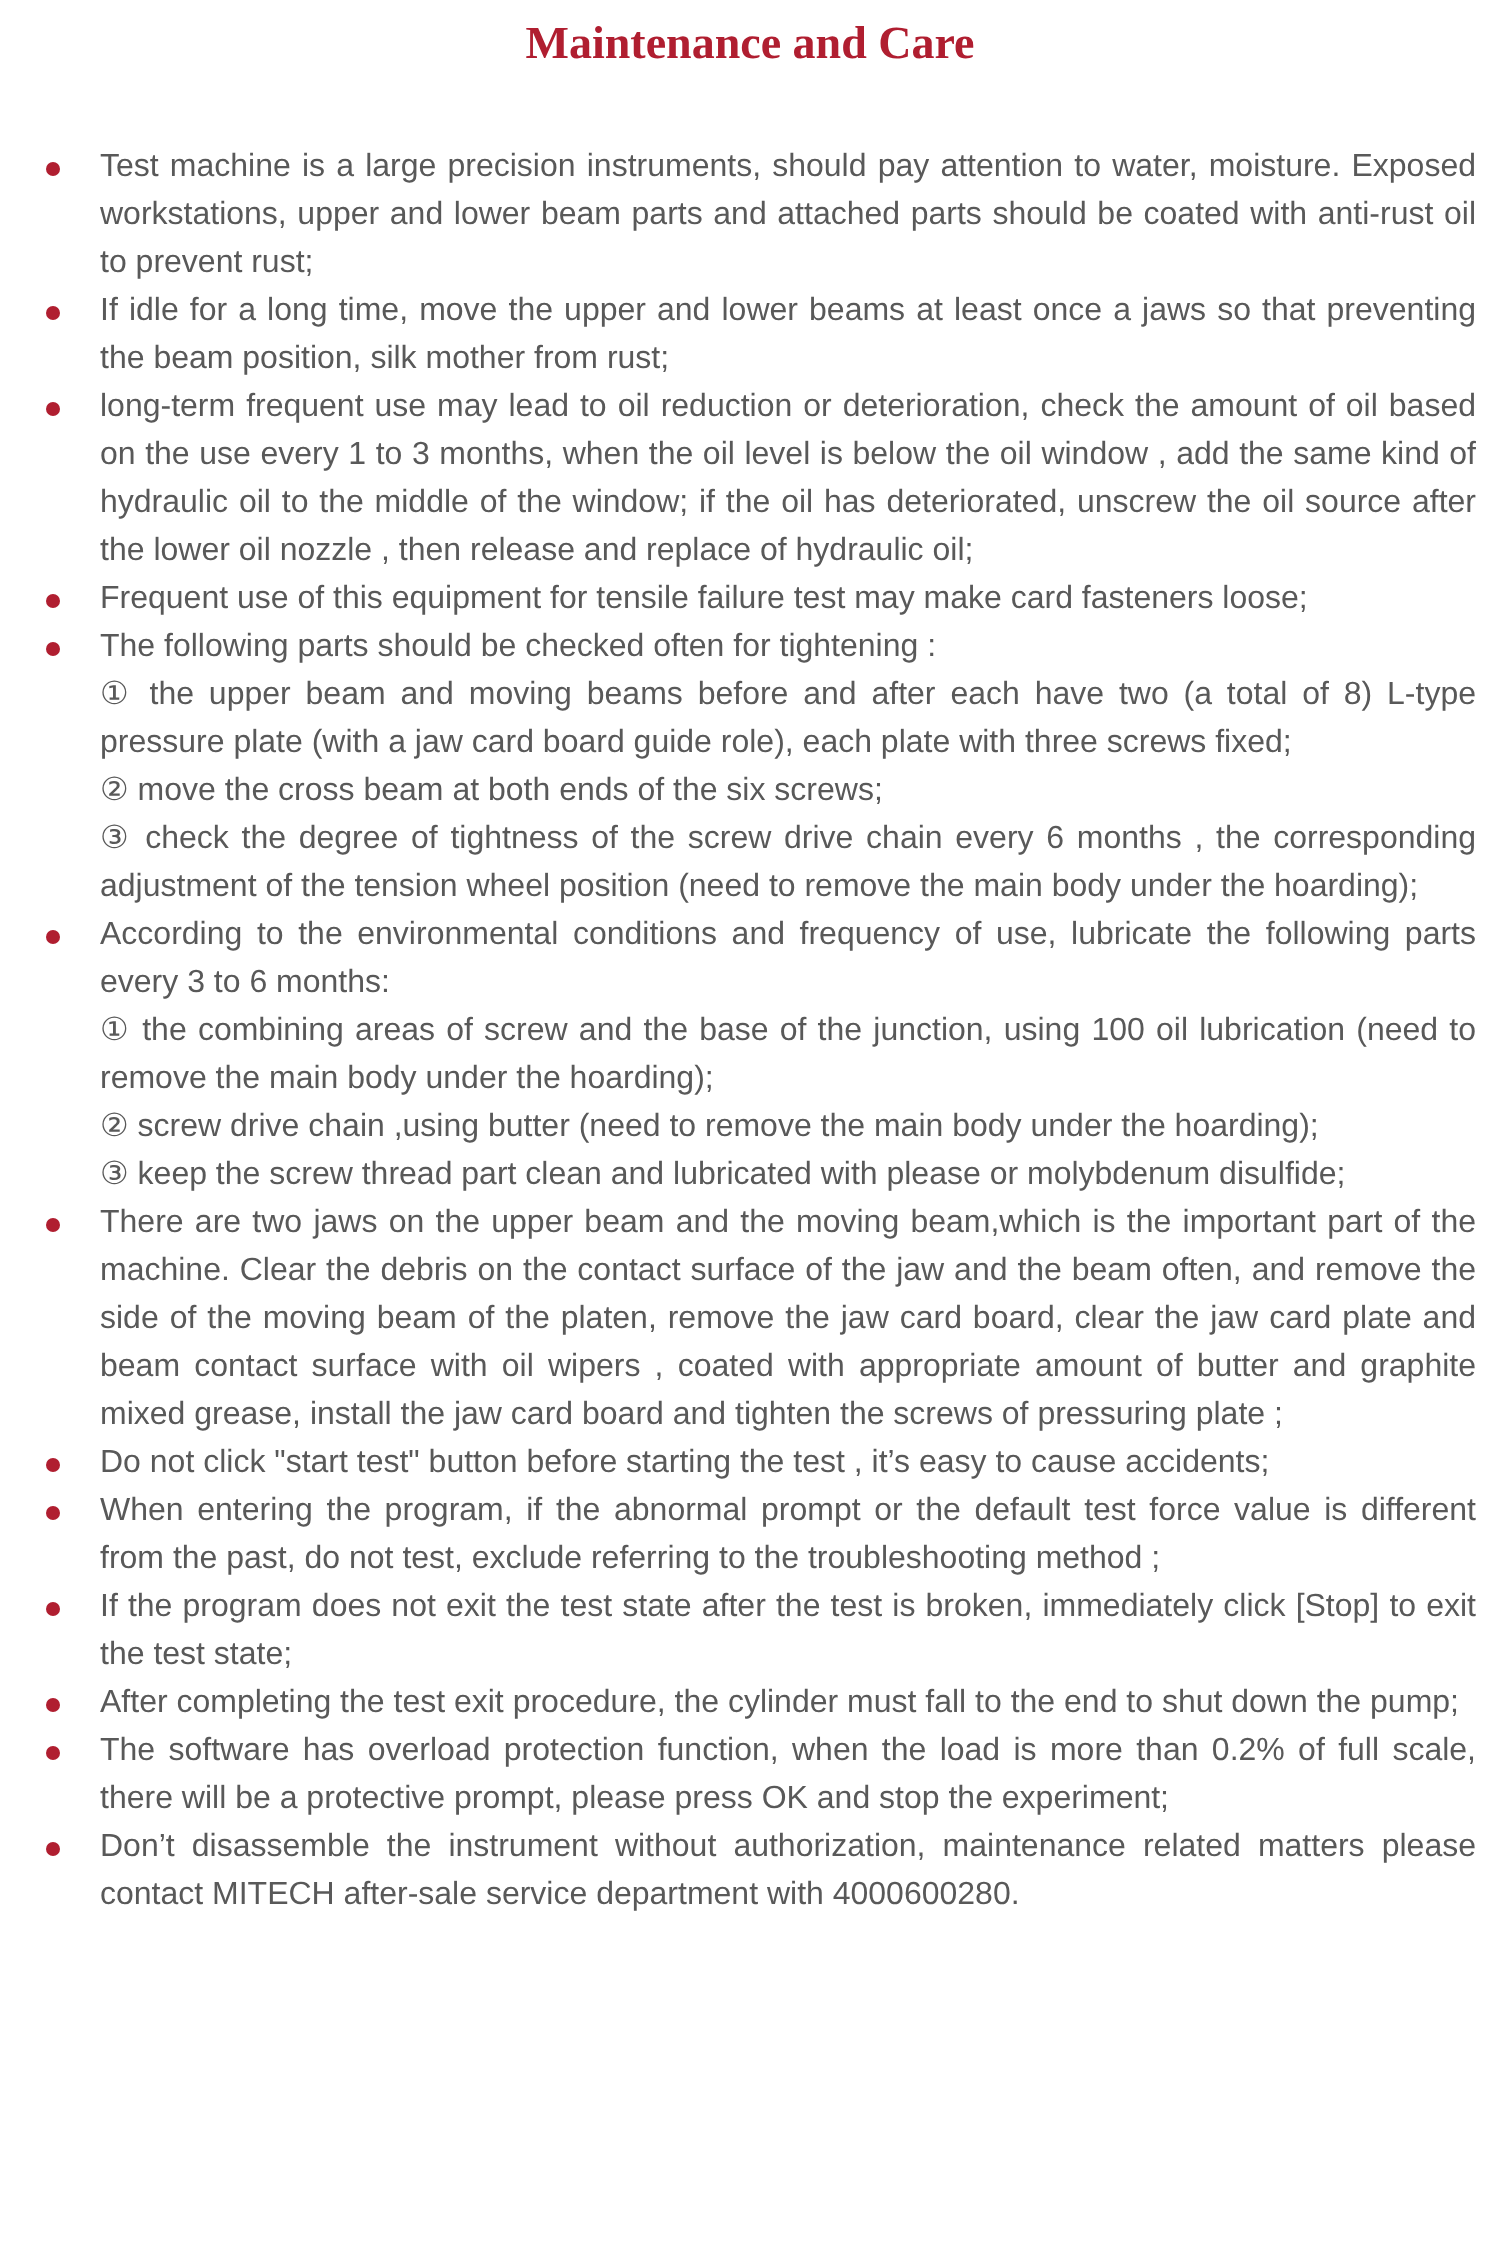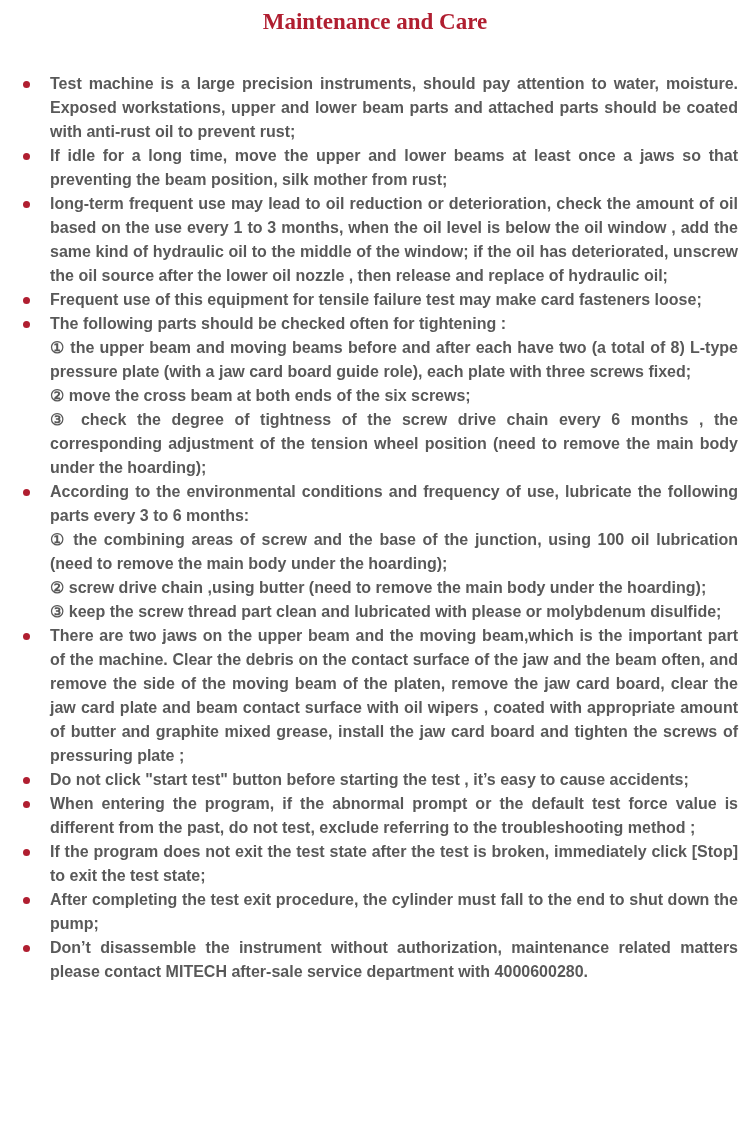--- a/index.html
+++ b/index.html
@@ -42,21 +42,21 @@
     width: 7px;
     height: 7px;
     border-radius: 50%;
     background: var(--accent);
     margin: 9px 0 0 3px;
   }
   .item-text {
     flex: 1;
     margin-left: 20px;
     font-size: 16px;
-    font-weight: 700;
+    font-weight: 400;
     line-height: 24px;
     color: var(--text);
     text-align: justify;
   }
   .item-text p { margin: 0; }
 </style>
 </head>
 <body>
 
 <div class="page">
@@ -130,17 +130,23 @@
       </div>
       <div class="item">
         <span class="bullet"></span>
         <div class="item-text">
           <p>After completing the test exit procedure, the cylinder must fall to the end to shut down the pump;</p>
         </div>
       </div>
       <div class="item">
         <span class="bullet"></span>
         <div class="item-text">
+          <p>The software has overload protection function, when the load is more than 0.2% of full scale, there will be a protective prompt, please press OK and stop the experiment;</p>
+        </div>
+      </div>
+      <div class="item">
+        <span class="bullet"></span>
+        <div class="item-text">
           <p>Don’t disassemble the instrument without authorization, maintenance related matters please contact MITECH after-sale service department with 4000600280.</p>
         </div>
       </div>
     </div>
 </div>
 
 </body></html>

